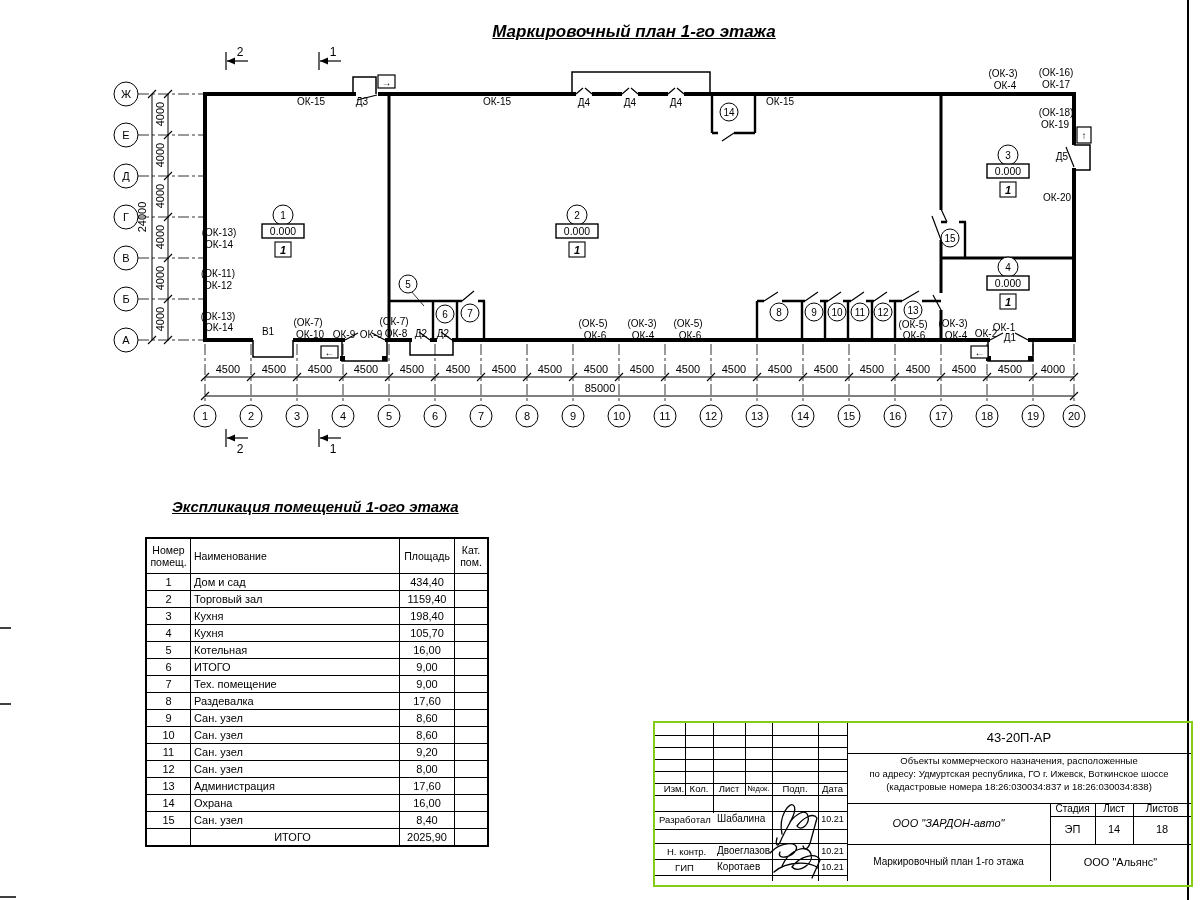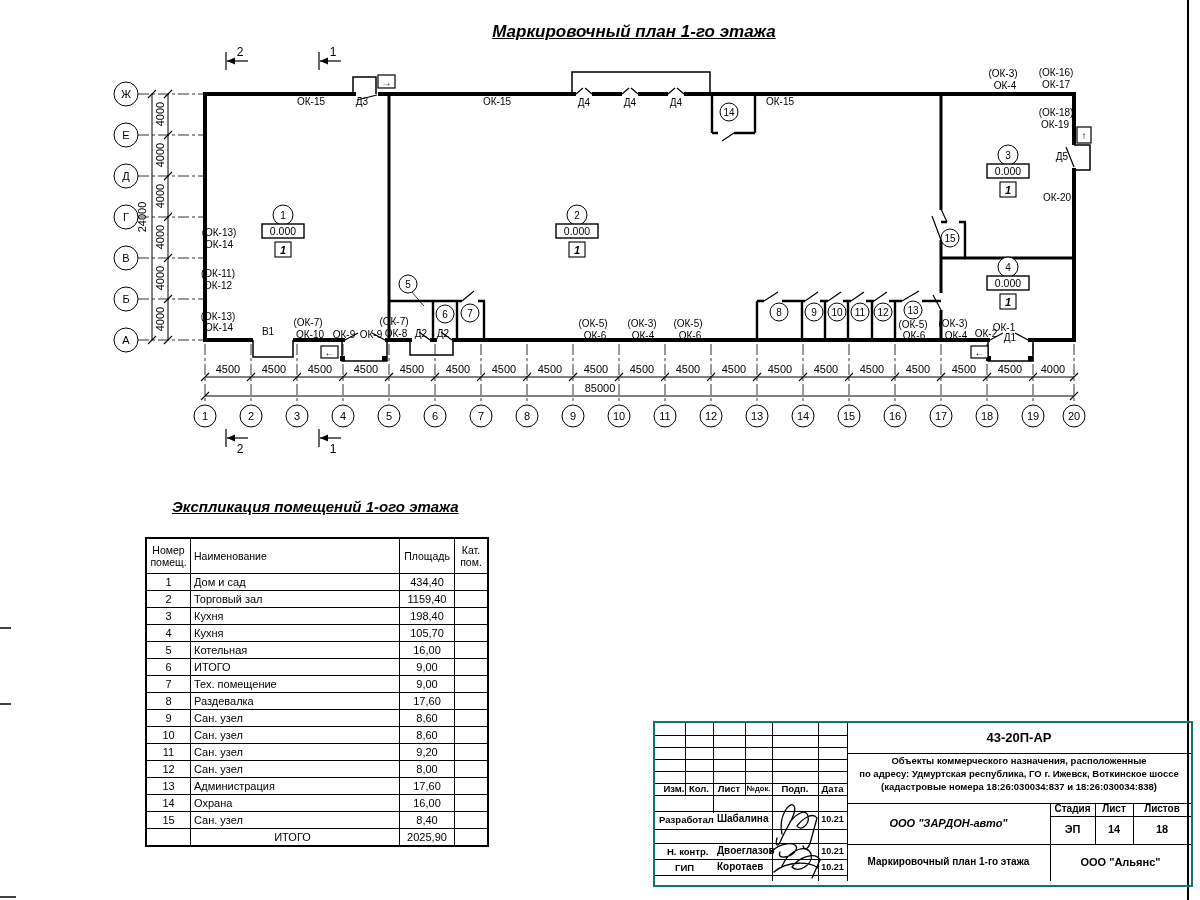--- a/index.html
+++ b/index.html
@@ -13,21 +13,21 @@
     font-style:italic;text-decoration:underline;white-space:nowrap;}
   table.expl{position:absolute;left:145px;top:537px;border-collapse:collapse;border:2px solid #000;
     table-layout:fixed;}
   table.expl th,table.expl td{border:1px solid #000;font-size:11px;padding:0 3px;overflow:hidden;}
   table.expl th{font-weight:normal;font-size:10.5px;line-height:1.15;height:34px;}
   table.expl td{height:16px;}
   .cw1{width:37px;text-align:center;} .cw2{width:197px;text-align:left;}
   .cw3{width:48px;text-align:center;} .cw4{width:26px;text-align:center;}
   td.name{padding-left:6px;}
   tr.total td{font-size:11px;}
-  .tb{position:absolute;left:653px;top:721px;width:536px;height:162px;border:2px solid #0f766e;background:transparent;font-weight:bold;}
+  .tb{position:absolute;left:653px;top:721px;width:536px;height:162px;border:2px solid #84cc16;background:transparent;}
   .tb .vl{position:absolute;width:1px;background:#000;}
   .tb .hl{position:absolute;height:1px;background:#000;}
   .tb .c{position:absolute;display:flex;align-items:center;justify-content:center;
     font-size:10px;text-align:center;line-height:1.25;}
   .tb .lft{justify-content:flex-start;}
   .sig{position:absolute;left:105px;top:73px;pointer-events:none;}
 </style>
 </head>
 <body>
 

